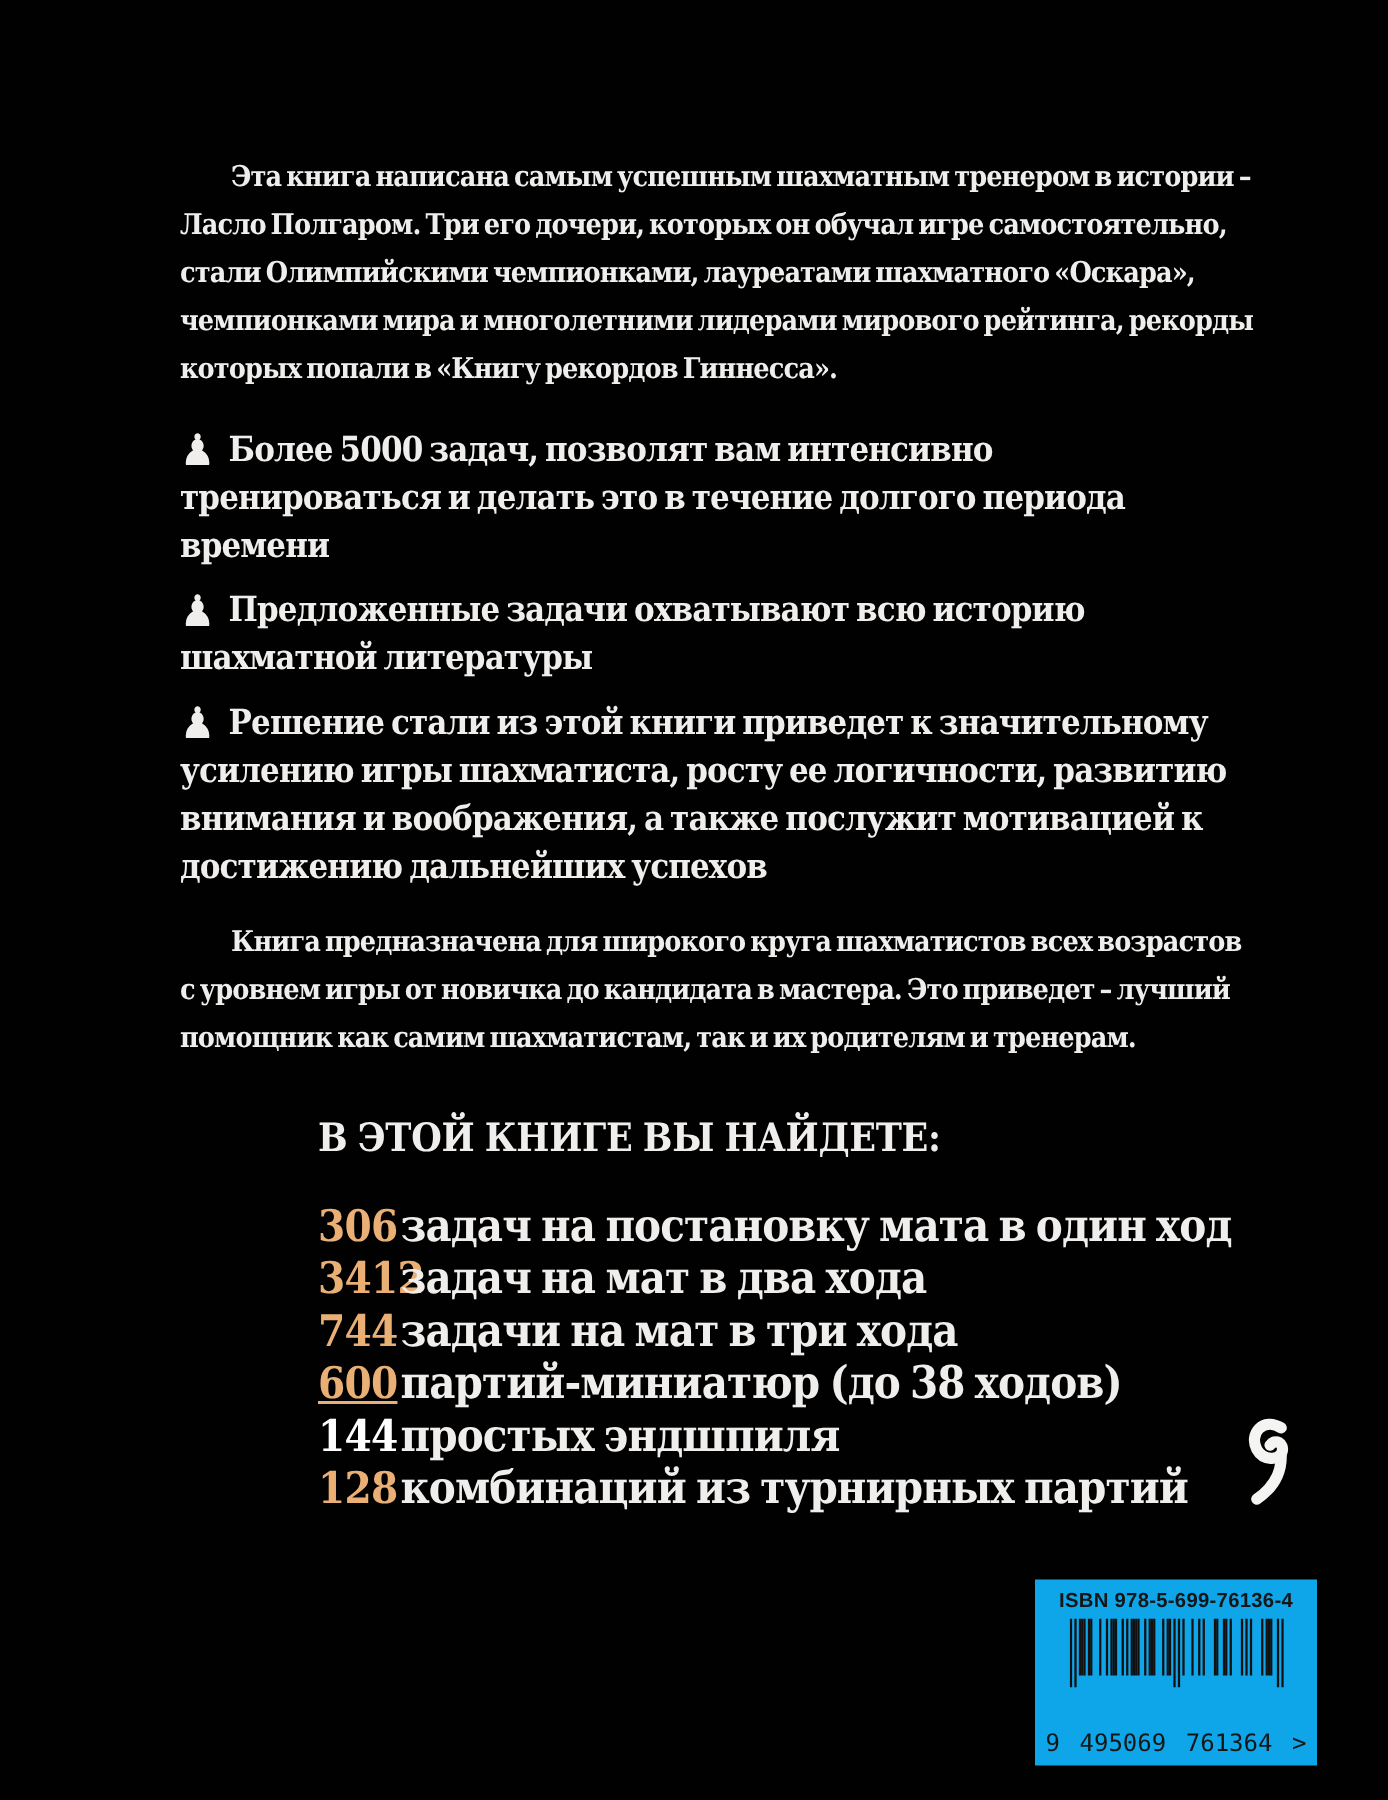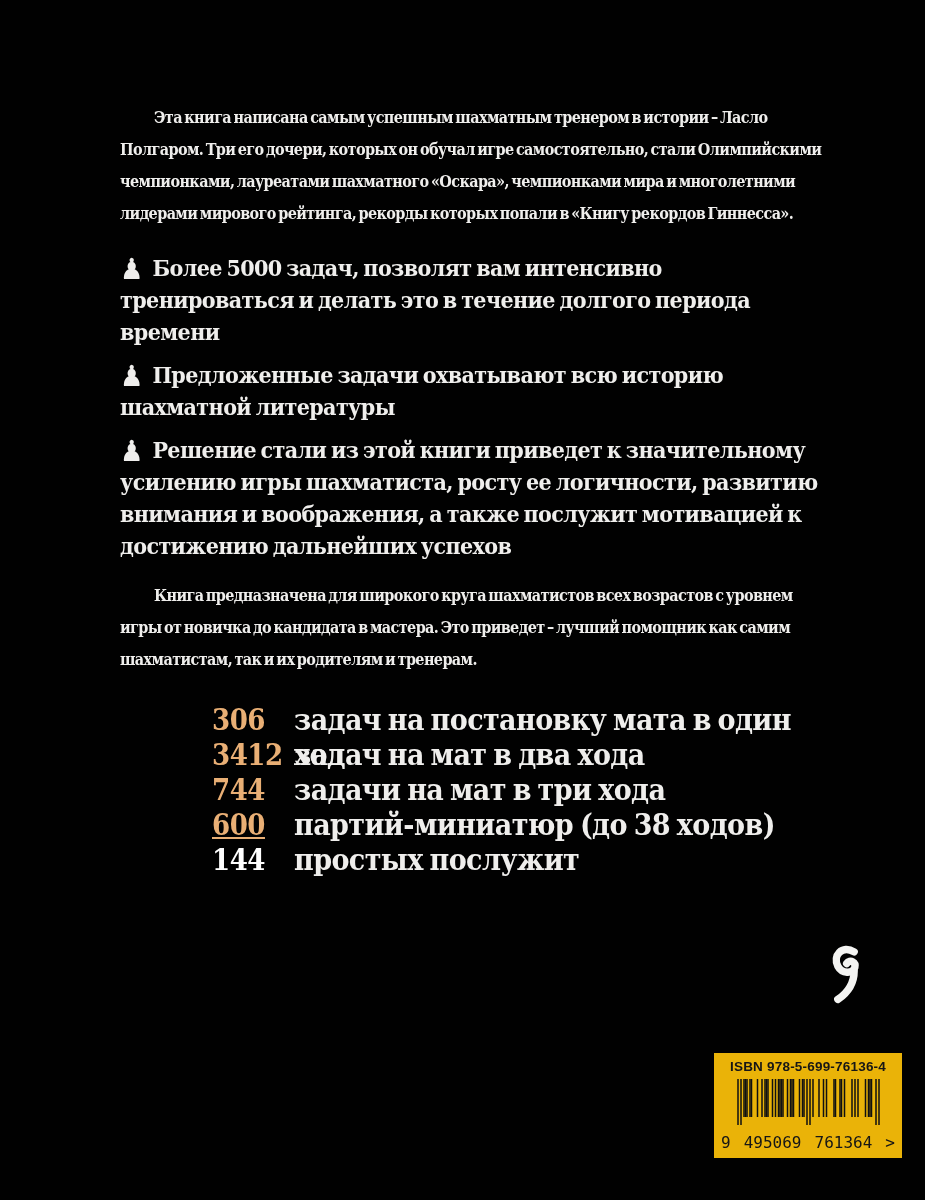--- a/index.html
+++ b/index.html
@@ -11,21 +11,21 @@
     font-family:"DejaVu Serif","Liberation Serif",serif;
     font-stretch:condensed;
     color:#efeeec;
   }
   .textcol{
     position:absolute;
     left:120px;top:0;width:716px;
   }
   .body-par{
     margin:0;
-    font-size:16px;
+    font-size:19px;
     line-height:32px;
     font-weight:700;
     letter-spacing:-0.6px;
     word-spacing:-2px;
     text-indent:34px;
   }
   .intro{margin-top:102px;}
   .bullets{margin-top:22px;}
   .bullet{
     margin:0 0 11px 0;
@@ -49,21 +49,20 @@
     font-size:26px;
     font-weight:700;
     letter-spacing:-0.2px;
     word-spacing:-1px;
   }
   .find-list{margin:26px 0 0 92px;}
   .find-row{
     display:flex;
     align-items:baseline;
     height:35px;
-    gap:27px;
   }
   .find-count{
     width:55px;
     flex:0 0 55px;
     font-size:29px;
     font-weight:700;
     letter-spacing:-0.5px;
   }
   .find-label{
     font-size:30px;
@@ -72,24 +71,23 @@
     word-spacing:-2px;
   }
   .logo{
     position:absolute;
     left:827px;top:940px;
     width:38px;height:70px;
   }
   .barcode-box{
     position:absolute;
     left:690px;top:1053px;
-    width:188px;height:105px;
-    background:#eab308;
+    width:188px;height:124px;
+    background:#0ea5e9;
     color:#161616;
-    margin-left:24px;
   }
   .isbn-label{
     margin-top:6px;
     text-align:center;
     font-family:"Liberation Sans","DejaVu Sans",sans-serif;
     font-size:13.5px;
     font-weight:600;
     letter-spacing:0.2px;
     white-space:nowrap;
   }
@@ -121,41 +119,46 @@
     <p class="body-par intro">Эта книга написана самым успешным шахматным тренером в истории – Ласло Полгаром. Три его дочери, которых он обучал игре самостоятельно, стали Олимпийскими чемпионками, лауреатами шахматного «Оскара», чемпионками мира и многолетними лидерами мирового рейтинга, рекорды которых попали в «Книгу рекордов Гиннесса».</p>
 
     <div class="bullets">
       <p class="bullet"><span class="pawn">♟</span><span>Более 5000 задач, позволят вам интенсивно тренироваться и делать это в течение долгого периода времени</span></p>
       <p class="bullet"><span class="pawn">♟</span><span>Предложенные задачи охватывают всю историю шахматной литературы</span></p>
       <p class="bullet"><span class="pawn">♟</span><span>Решение стали из этой книги приведет к значительному усилению игры шахматиста, росту ее логичности, развитию внимания и воображения, а также послужит мотивацией к достижению дальнейших успехов</span></p>
     </div>
 
     <p class="body-par audience">Книга предназначена для широкого круга шахматистов всех возрастов с уровнем игры от новичка до кандидата в мастера. Это приведет – лучший помощник как самим шахматистам, так и их родителям и тренерам.</p>
 
+    <h2 class="find-heading">В ЭТОЙ КНИГЕ ВЫ НАЙДЕТЕ:</h2>
 
     <div class="find-list">
       <div class="find-row">
         <span class="find-count" style="color: rgb(233, 175, 117);">306</span>
         <span class="find-label">задач на постановку мата в один ход</span>
       </div>
       <div class="find-row">
         <span class="find-count" style="color: rgb(233, 175, 117);">3412</span>
         <span class="find-label">задач на мат в два хода</span>
       </div>
       <div class="find-row">
         <span class="find-count" style="color: rgb(233, 175, 117);">744</span>
         <span class="find-label">задачи на мат в три хода</span>
       </div>
       <div class="find-row">
         <span class="find-count" style="color: rgb(233, 175, 117); text-decoration: underline;">600</span>
         <span class="find-label">партий-миниатюр (до 38 ходов)</span>
       </div>
       <div class="find-row">
         <span class="find-count" style="color: #ffffff;">144</span>
-        <span class="find-label">простых послужит</span>
+        <span class="find-label">простых эндшпиля</span>
+      </div>
+      <div class="find-row">
+        <span class="find-count" style="color: rgb(233, 175, 117);">128</span>
+        <span class="find-label">комбинаций из турнирных партий</span>
       </div>
     </div>
 
   </div>
 
   <svg class="logo" viewBox="0 0 56 96" aria-hidden="true">
     <g fill="none" stroke="#f4f4f2" stroke-width="11" stroke-linecap="round">
       <path d="M40 14 C22 3 8 20 16 35 C22 46 38 47 41 37 C43 29 34 24 29 31"></path>
       <path d="M40 42 C40 60 32 73 16 84"></path>
     </g>

